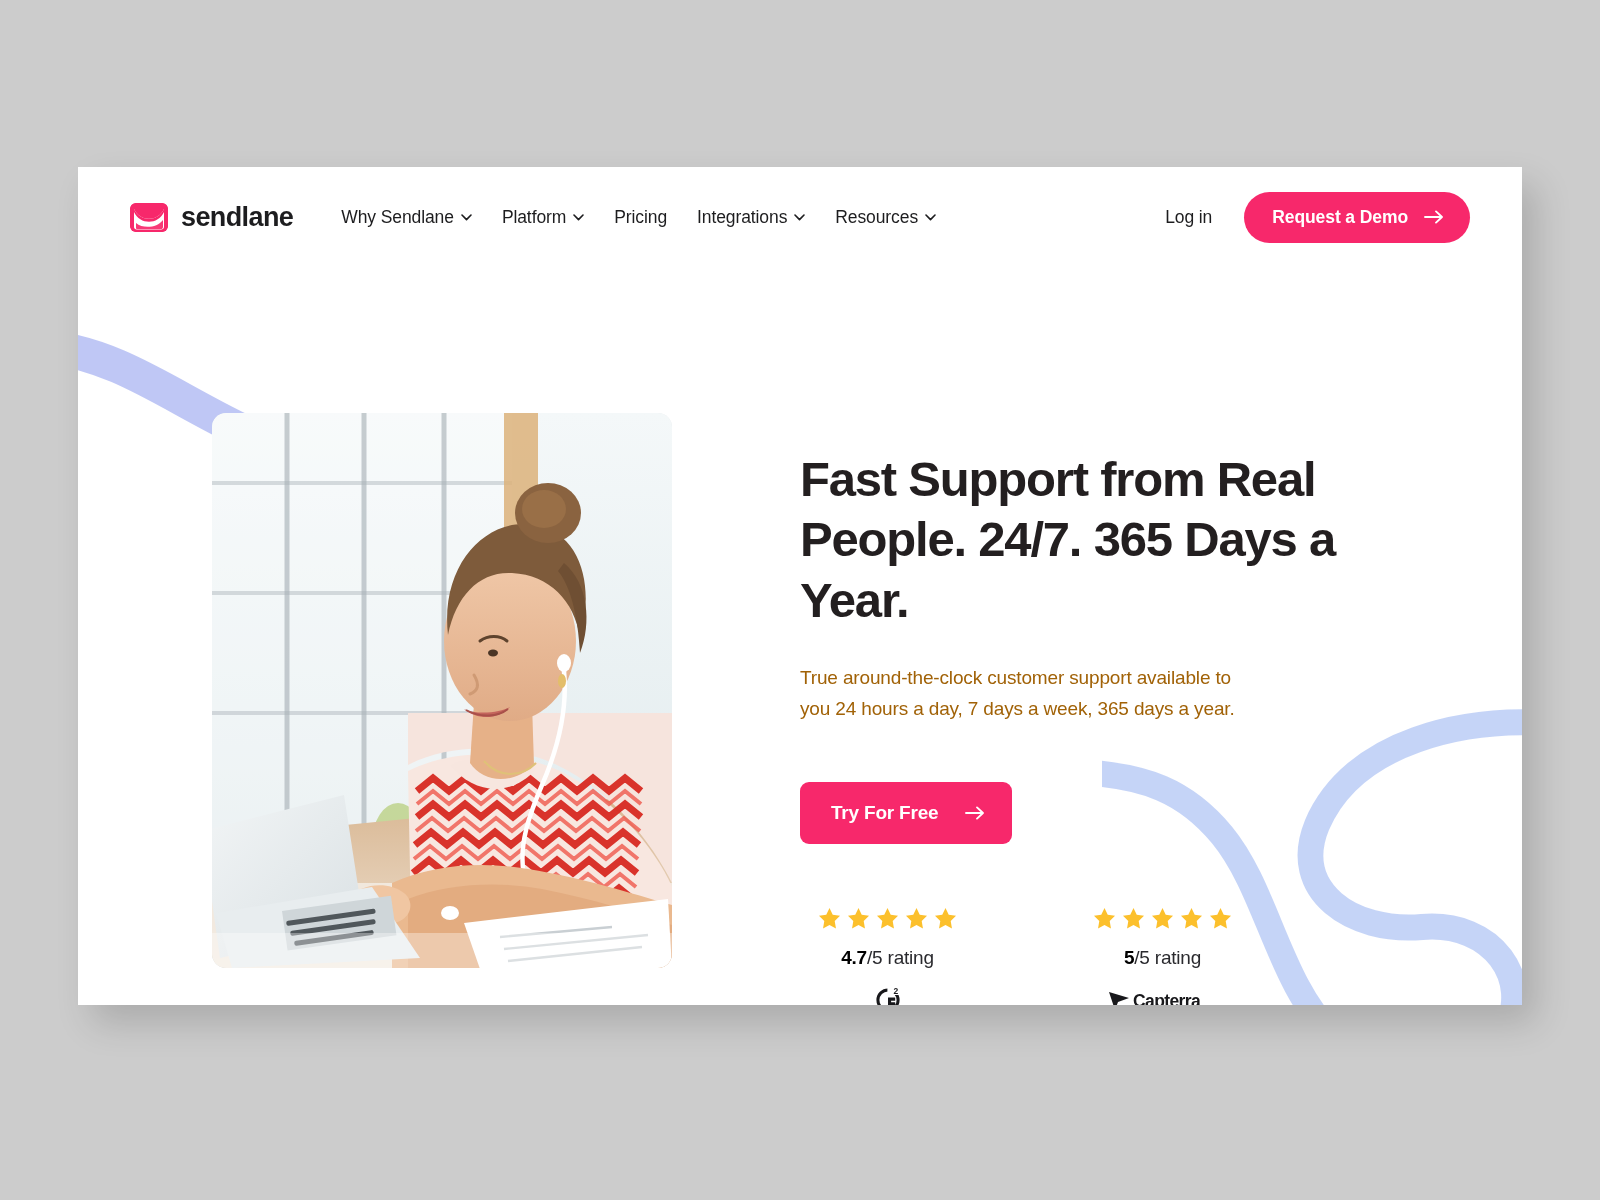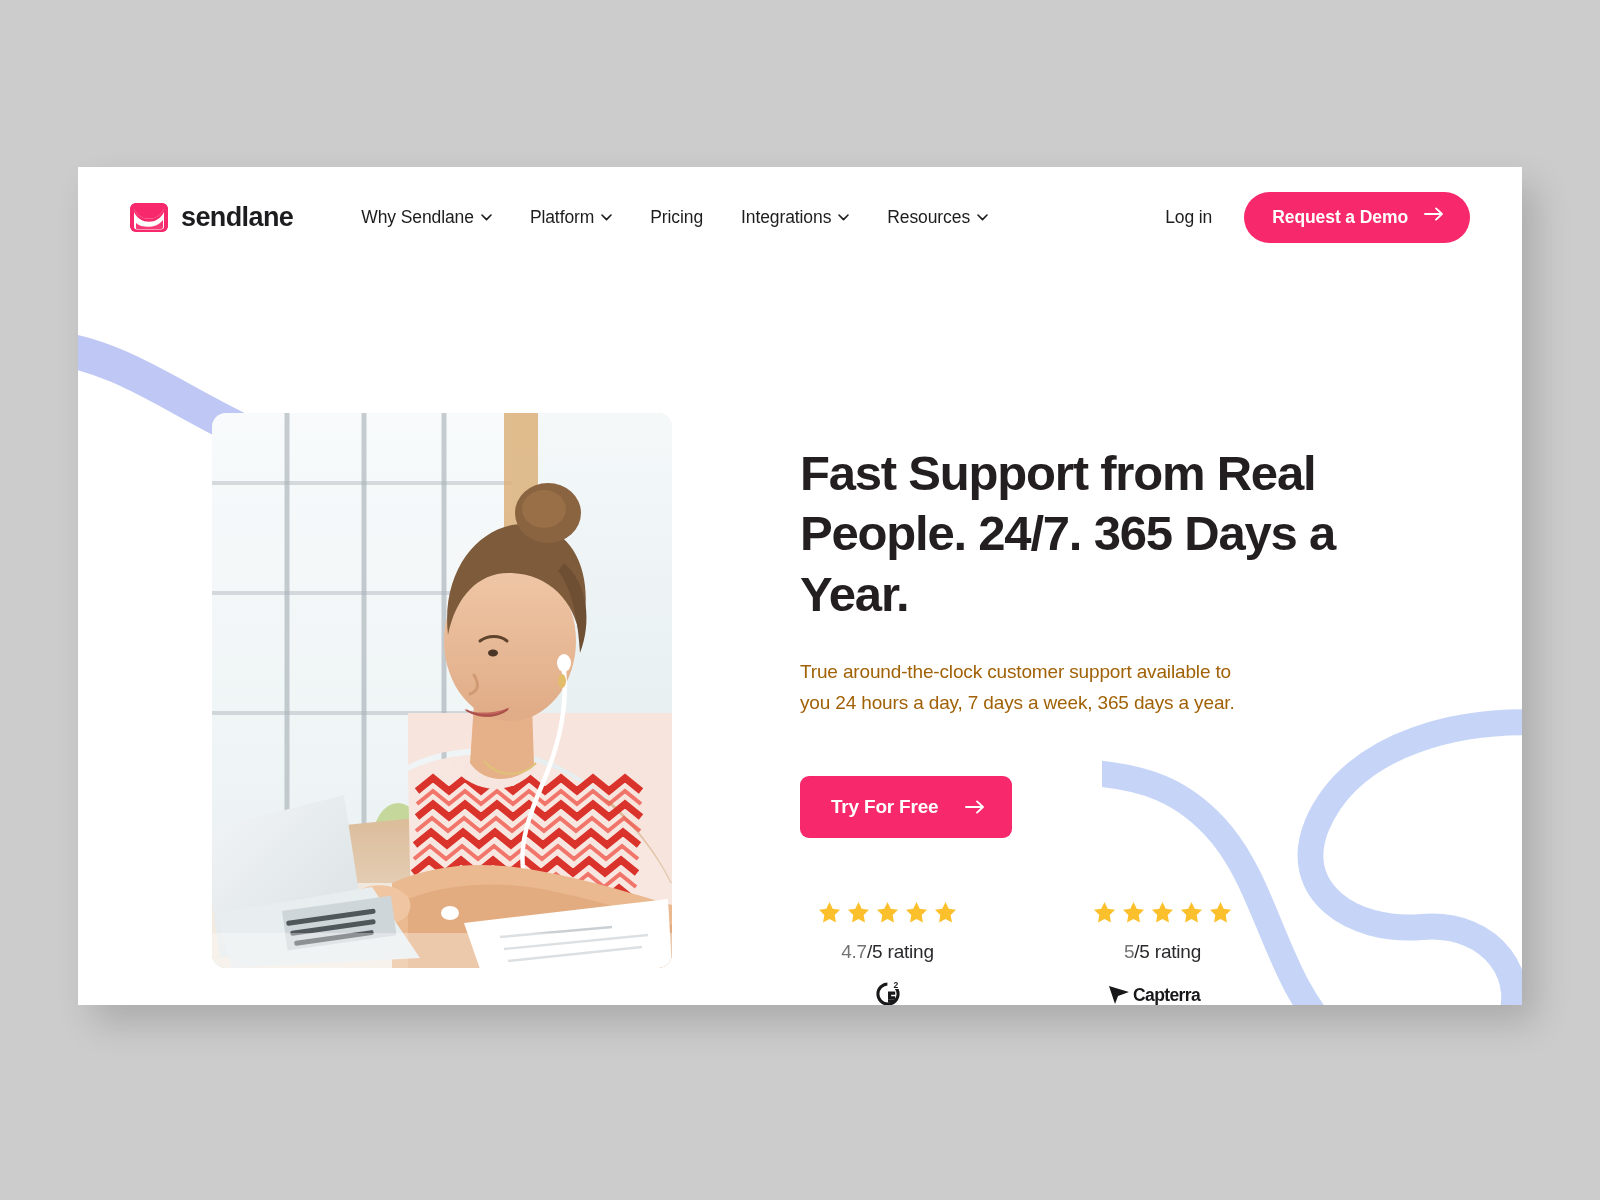--- a/index.html
+++ b/index.html
@@ -38,57 +38,57 @@
     width:38px; height:29px; border-radius:6px;
     background:#f7286b; position:relative; overflow:hidden;
     display:block;
   }
   .brand-mark svg { display:block; }
   .brand-name {
     font-size:27px; font-weight:700; color:#1d1d1f;
     letter-spacing:-0.6px;
   }
 
-  .nav { display:flex; align-items:center; gap:38px; margin-left:68px; }
+  .nav { display:flex; align-items:center; gap:30px; margin-left:48px; }
   .nav-item {
     display:flex; align-items:center; gap:7px;
     font-size:17.5px; color:#1d1d1f; cursor:pointer;
     white-space:nowrap; letter-spacing:-0.1px;
   }
   .chev { width:11px; height:7px; display:block; }
 
   .header-right { margin-left:auto; display:flex; align-items:center; gap:32px; }
   .login-link { font-size:17.5px; color:#1d1d1f; cursor:pointer; letter-spacing:-0.1px; }
   .demo-btn {
     background:#f7286b; color:#ffffff;
     font-size:17.5px; font-weight:600;
     border:none; border-radius:26px;
     padding:15px 26px 15px 28px;
-    display:flex; align-items:flex-start; gap:16px;
+    display:flex; align-items:center; gap:16px;
     cursor:pointer; letter-spacing:-0.1px;
     white-space:nowrap;
   }
   .arrow-ico { width:20px; height:14px; display:block; }
 
   
   .hero { position:absolute; left:0; top:100px; width:100%; height:738px; }
 
   .hero-photo-wrap {
     position:absolute; left:134px; top:146px;
     width:460px; height:555px;
   }
   .hero-photo {
     position:absolute; inset:0;
     border-radius:14px; overflow:hidden;
     background:#e9eef0;
   }
   .hero-photo svg { display:block; width:100%; height:100%; }
 
   
-  .copy { position:absolute; left:722px; top:176px; width:600px; }
+  .copy { position:absolute; left:722px; top:182px; width:600px; }
   .headline {
     font-size:49px; line-height:1.23; font-weight:700;
     color:#231f20; letter-spacing:-1.2px;
     max-width:560px;
   }
   .subcopy {
     margin-top:33px;
     font-size:19px; line-height:1.62; color:#a16207;
     max-width:452px; letter-spacing:-0.15px;
   }
@@ -103,21 +103,21 @@
   }
 
   
   .ratings { margin-top:62px; display:flex; gap:100px; }
   .rating-col { display:flex; flex-direction:column; align-items:center; width:175px; }
   .stars { display:flex; gap:4px; }
   .star { width:25px; height:25px; display:block; }
   .rating-text {
     margin-top:16px; font-size:19px; color:#2a2a2e; letter-spacing:-0.2px;
   }
-  .rating-text b { font-weight:400; color:#737373; }
+  .rating-text b { font-weight:700; color:#000000; }
   .badge { margin-top:16px; height:30px; display:flex; align-items:center; justify-content:center; }
   .badge svg { display:block; }
 </style>
 </head>
 <body>
 
 <div class="stage">
 
   <div class="page-card">
 

